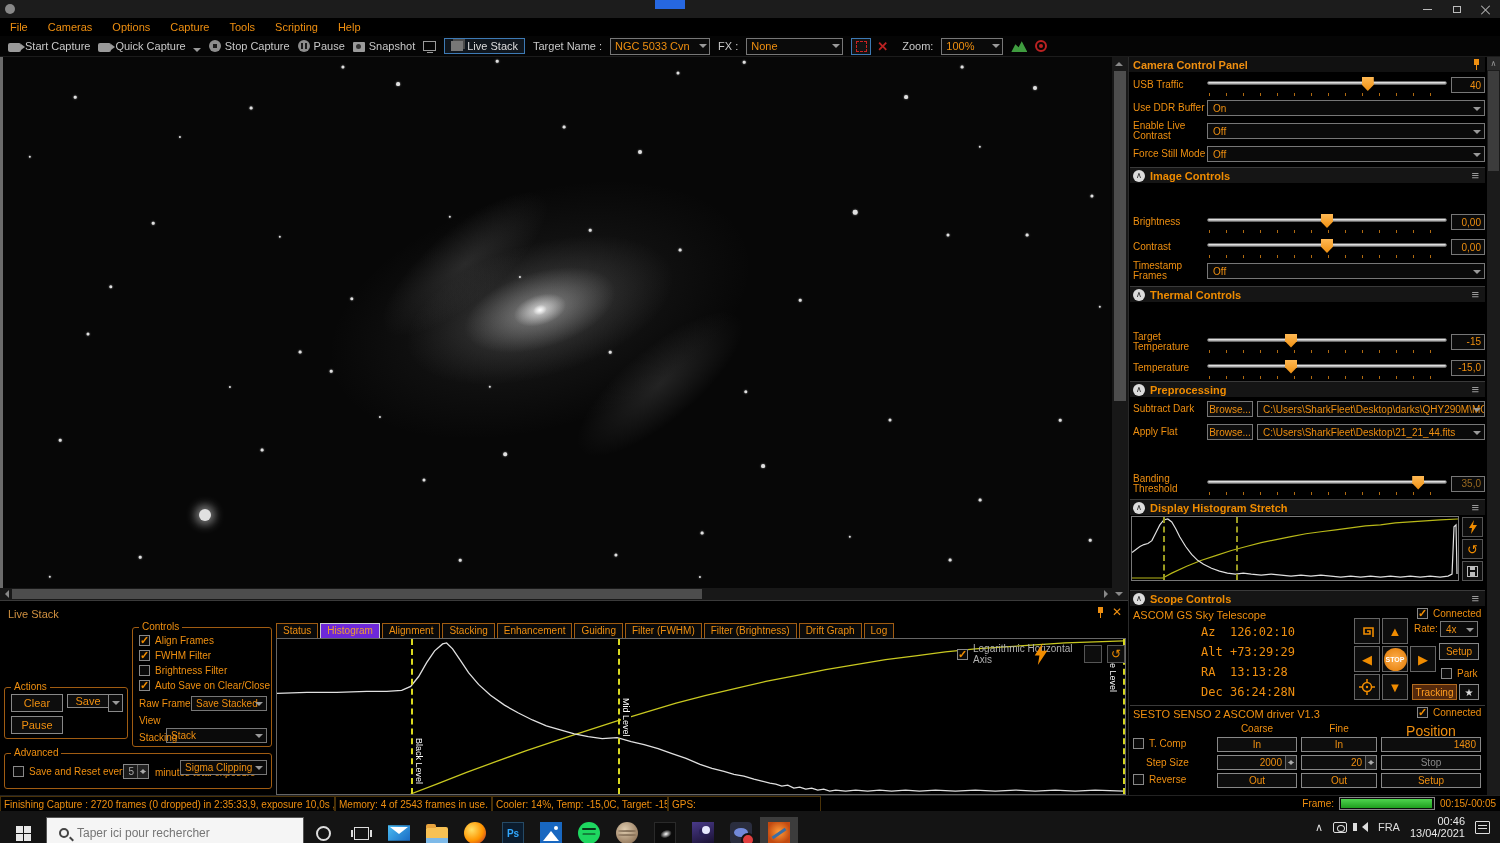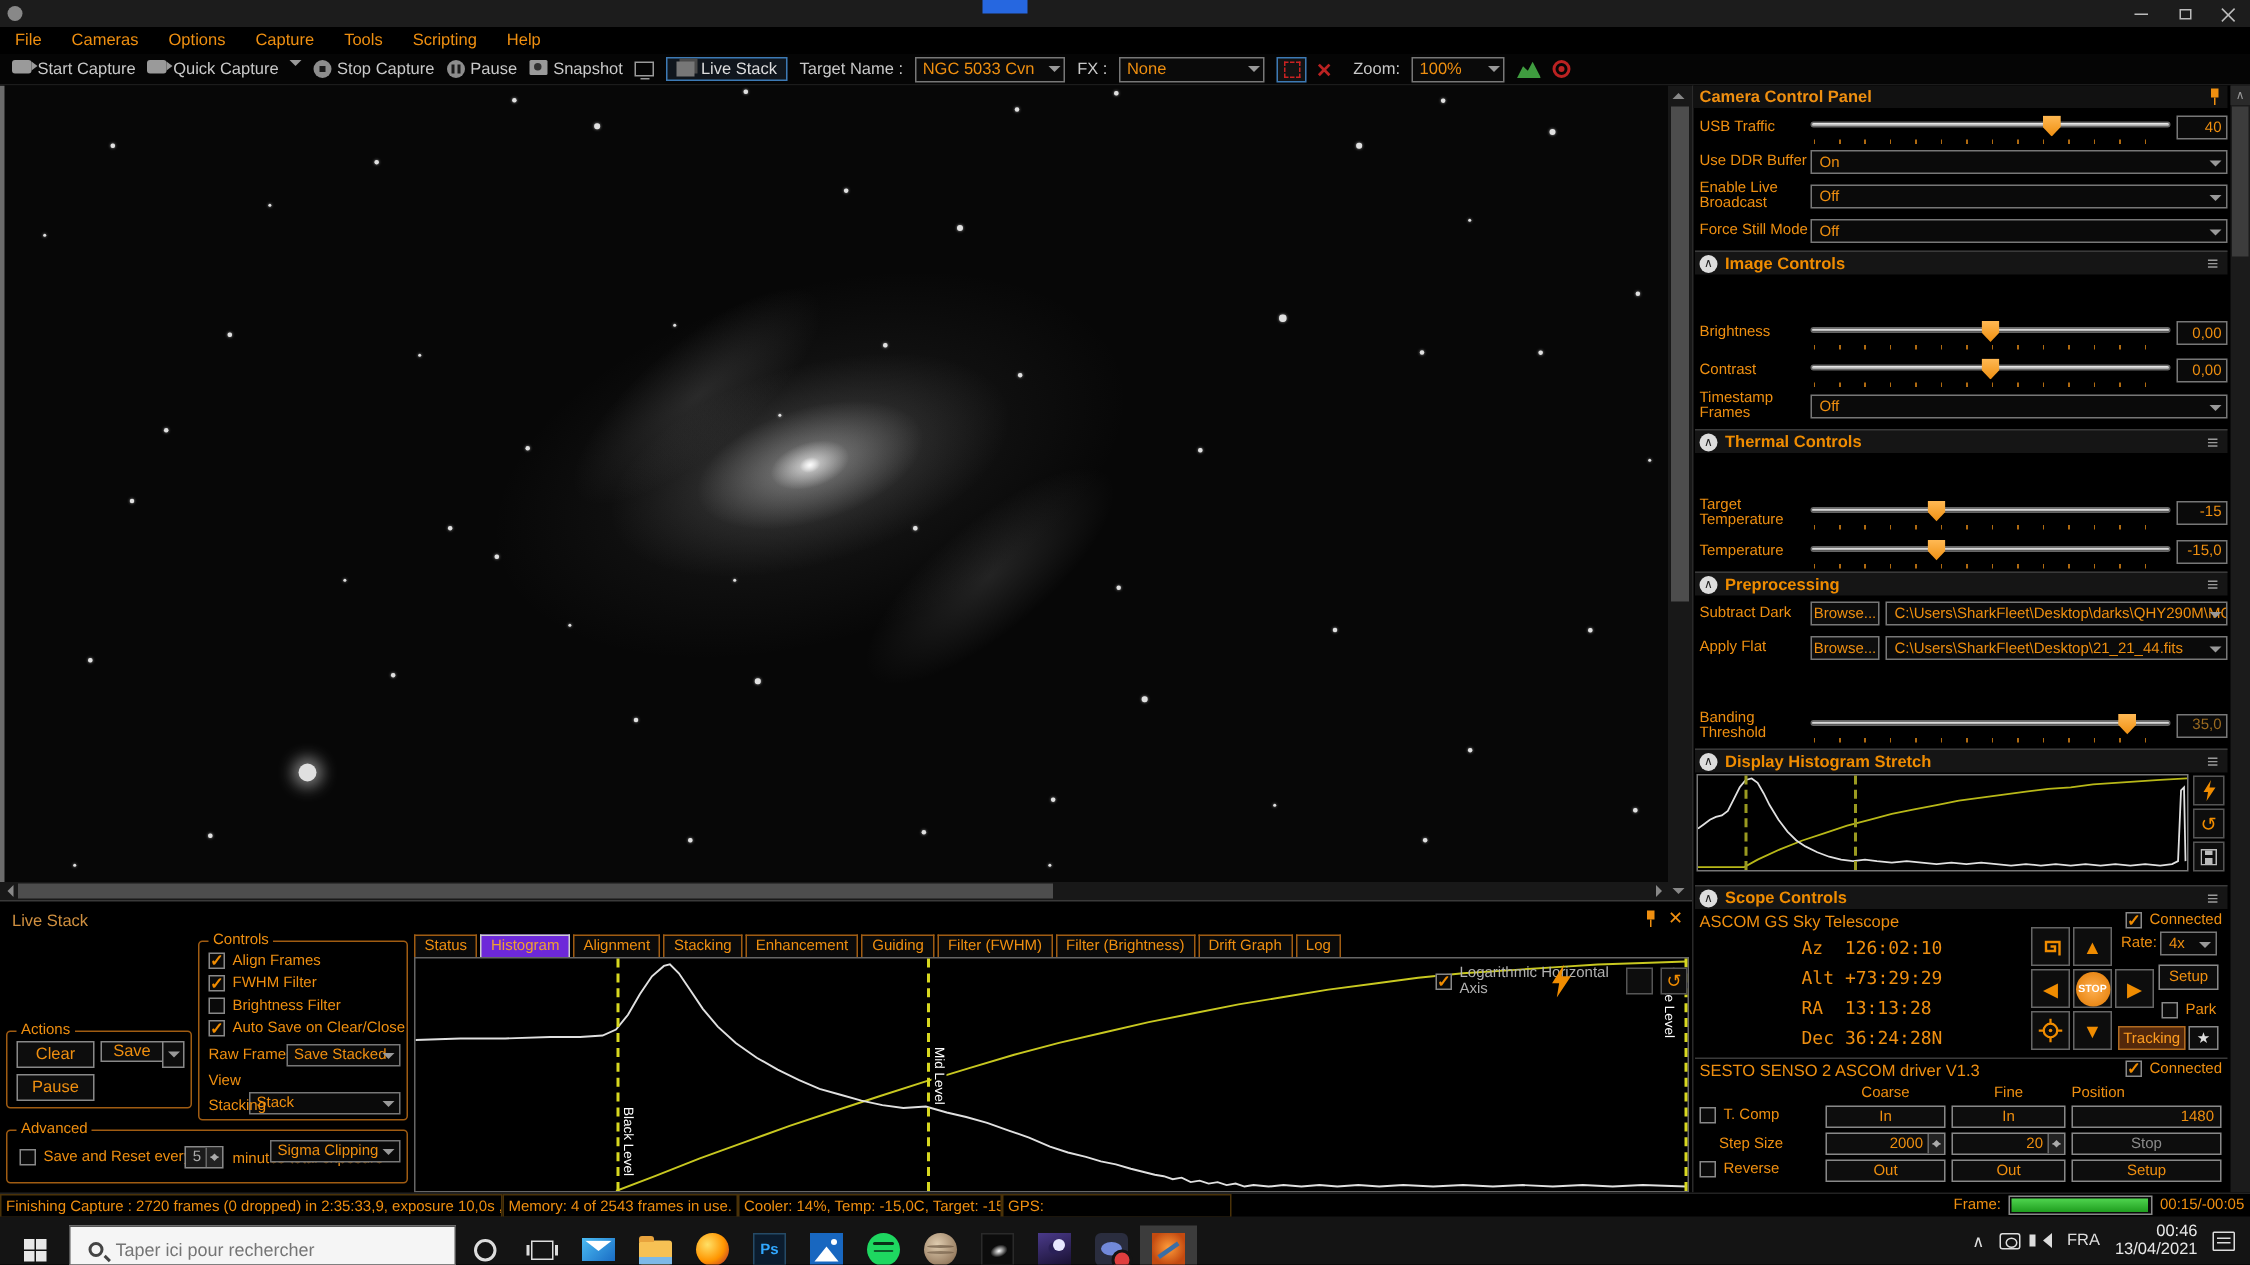--- a/index.html
+++ b/index.html
@@ -14,21 +14,21 @@
   .maxi{width:8px;height:7px;border:1px solid #bbb}
   .clos{position:relative;width:9px;height:9px}
   .clos::before,.clos::after{content:"";position:absolute;left:4px;top:-1px;width:1px;height:12px;background:#bbb}
   .clos::before{transform:rotate(45deg)}.clos::after{transform:rotate(-45deg)}
   #bluenotch{position:absolute;left:655px;top:0;width:30px;height:9px;background:#2667e0}
   
   #menubar{position:absolute;left:0;top:18px;width:1500px;height:18px;background:#000;display:flex;align-items:center}
   .mitem{color:#ef8f10;font-size:11px;padding:0 10px}
   
   #toolbar{position:absolute;left:0;top:36px;width:1500px;height:21px;background:#050505;display:flex;align-items:center;border-bottom:1px solid #1c1c1c}
-  .titem{display:flex;align-items:flex-start;gap:4px;color:#c9c9c9;font-size:11px;margin-left:8px;white-space:nowrap}
+  .titem{display:flex;align-items:flex-end;gap:4px;color:#c9c9c9;font-size:11px;margin-left:8px;white-space:nowrap}
   .i-cam{width:13px;height:9px;background:#9a9a9a;border-radius:2px;position:relative;display:inline-block}
   .i-cam::after{content:"";position:absolute;right:-4px;top:1px;border-left:4px solid #9a9a9a;border-top:3px solid transparent;border-bottom:3px solid transparent}
   .i-round{width:12px;height:12px;border-radius:50%;background:#8d8d8d;position:relative;display:inline-block}
   .i-round.stop::after{content:"";position:absolute;left:4px;top:4px;width:4px;height:4px;background:#1a1a1a}
   .i-round.pause::after{content:"";position:absolute;left:3px;top:3px;width:2px;height:6px;background:#1a1a1a;box-shadow:4px 0 0 #1a1a1a}
   .i-snap{width:12px;height:10px;background:#9a9a9a;border-radius:1px;position:relative;display:inline-block}
   .i-snap::after{content:"";position:absolute;left:3px;top:2px;width:5px;height:5px;border-radius:50%;background:#333}
   .i-disp{width:13px;height:10px;border:1px solid #9a9a9a;position:relative;display:inline-block}
   .i-disp::after{content:"";position:absolute;left:3px;bottom:-3px;width:6px;height:1px;background:#9a9a9a}
   .i-stack{width:12px;height:10px;position:relative;display:inline-block;background:#777;box-shadow:2px -2px 0 #4a4a4a}
@@ -375,21 +375,21 @@
   </div>
 
   <div class="prow" style="top:41px;height:20px">
     <span class="plabel">Use DDR Buffer</span>
     <span class="dd">
         <span>On</span>
         <span class="chev"></span>
       </span>
   </div>
   <div class="prow" style="top:63px;height:22px">
-    <span class="plabel">Enable Live Broadcast</span>
+    <span class="plabel">Enable Live Contrast</span>
     <span class="dd">
         <span>Off</span>
         <span class="chev"></span>
       </span>
   </div>
   <div class="prow" style="top:87px;height:20px">
     <span class="plabel">Force Still Mode</span>
     <span class="dd">
         <span>Off</span>
         <span class="chev"></span>
@@ -557,21 +557,21 @@
   <span class="sbtn" style="left:330px;top:627px;width:20px;height:16px;color:#ddd">★</span>
 
   <div style="position:absolute;left:1px;top:648px;width:355px;border-top:1px solid #3a3a3a"></div>
   <span class="abs" style="left:4px;top:651px;font-size:11px;color:#ef8f10">SESTO SENSO 2 ASCOM driver V1.3</span>
   <div class="cbrow" style="left:288px;top:650px">
     <span class="cb checked"></span>
     <span style="font-size:10px">Connected</span>
   </div>
   <span class="abs" style="left:88px;top:666px;width:80px;text-align:center;font-size:10px">Coarse</span>
   <span class="abs" style="left:172px;top:666px;width:76px;text-align:center;font-size:10px">Fine</span>
-  <span class="abs" style="left:252px;top:666px;width:100px;text-align:left;font-size:10px">Position</span>
+  <span class="abs" style="left:252px;top:666px;width:100px;text-align:center;font-size:14px">Position</span>
 
   <div class="cbrow" style="left:4px;top:681px">
     <span class="cb"></span>
     <span style="font-size:10px">T. Comp</span>
   </div>
   <span class="fbtn" style="left:88px;top:680px;width:80px">In</span>
   <span class="fbtn" style="left:172px;top:680px;width:76px">In</span>
   <span class="fbtn" style="left:252px;top:680px;width:100px;justify-content:flex-end;padding-right:4px">1480</span>
 
   <span class="abs" style="left:17px;top:700px;font-size:10px">Step Size</span>

